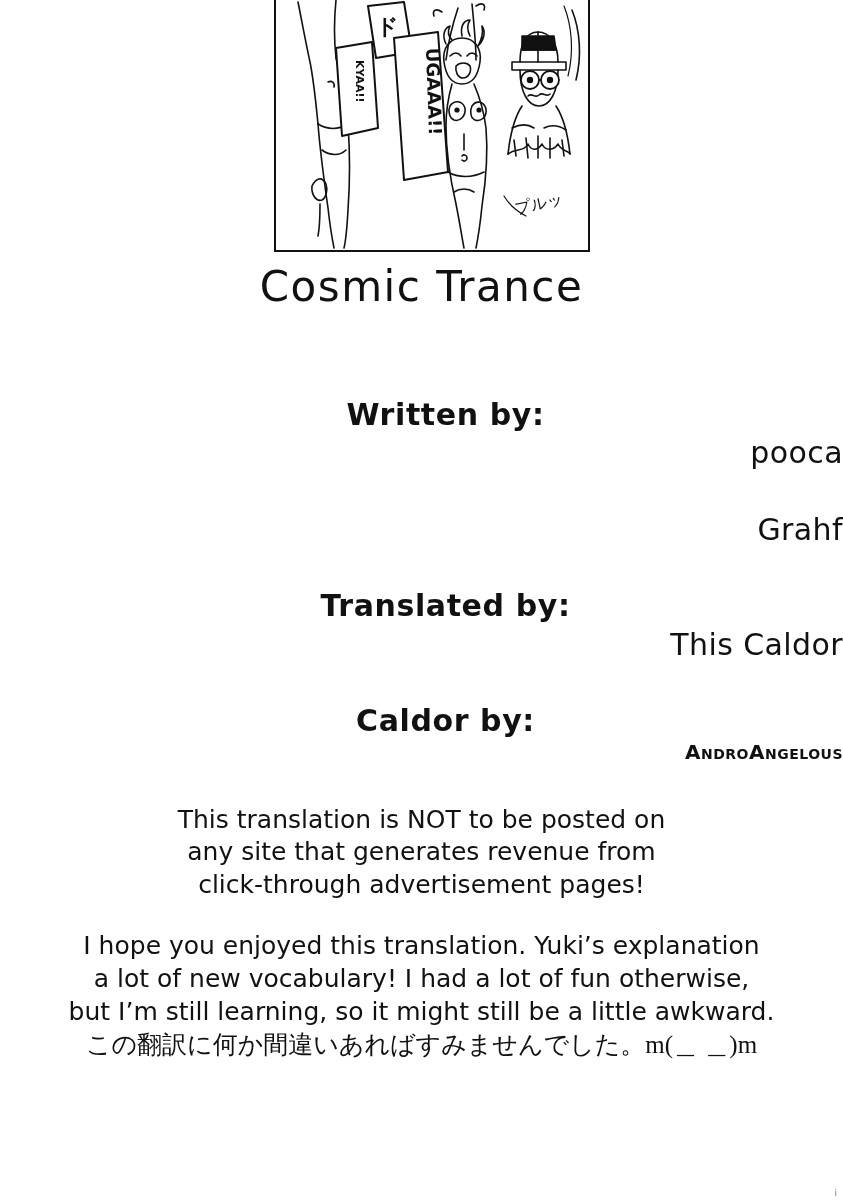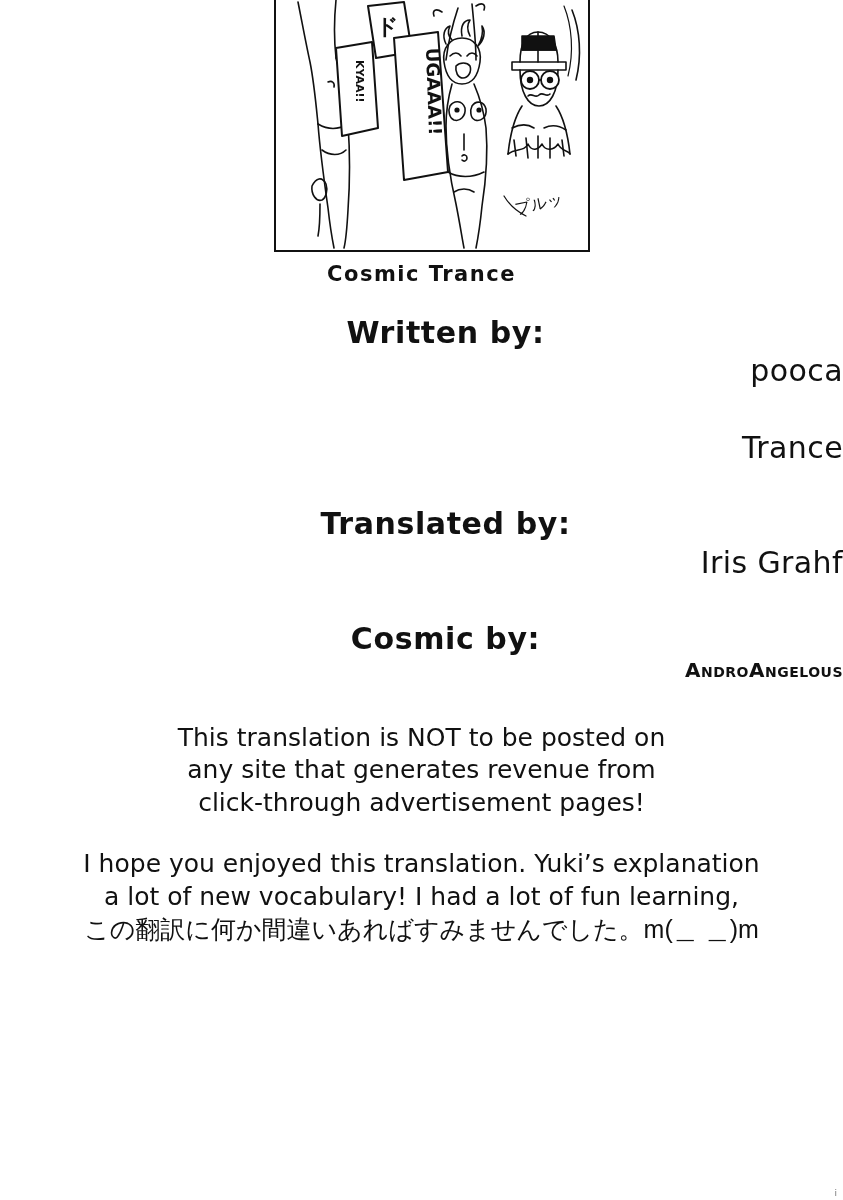--- a/index.html
+++ b/index.html
@@ -39,24 +39,24 @@
   
   .credits {
     position: absolute;
     left: 0;
     top: 262px;
     width: 843px;
     text-align: center;
   }
   .title {
     font-family: "DejaVu Sans", sans-serif;
-    font-size: 21px;
+    font-size: 42px;
     letter-spacing: 1.5px;
-    margin: 0 0 28px 0;
-    font-weight: 700;
+    margin: 0 0 85px 0;
+    font-weight: 400;
   }
   .cred-group { margin-bottom: 38px; padding-left: 48px; }
   .cred-label {
     font-size: 30px;
     font-weight: bold;
     letter-spacing: 0.6px;
     line-height: 1.28;
   }
   .cred-value {
     font-size: 30px;
@@ -78,21 +78,21 @@
     margin-bottom: 28px;
     padding: 0 60px;
   }
   .afterword {
     font-size: 25px;
     line-height: 1.32;
     padding: 0 11px;
   }
   .afterword div { white-space: nowrap; }
   .jp {
-    font-family: Liberation Sans, sans-serif;
+    font-family: Liberation Serif, serif;
     font-size: 25px;
   }
   .corner-mark {
     position: absolute;
     right: 6px;
     bottom: 2px;
     font-size: 9px;
     color: #777;
   }
 </style>
@@ -196,40 +196,41 @@
   <div class="credits">
 
     <div class="title">Cosmic Trance</div>
 
     <div class="cred-group">
       <div class="cred-label">Written by:</div>
       <div class="cred-value">pooca</div>
     </div>
 
     <div class="cred-group">
-      <div class="cred-value">Trance</div>
+      <div class="cred-value">Grahf</div>
     </div>
 
     <div class="cred-group">
       <div class="cred-label">Translated by:</div>
-      <div class="cred-value">Iris Grahf</div>
-    </div>
-
-    <div class="cred-group">
-      <div class="cred-label">Cosmic by:</div>
+      <div class="cred-value">This Caldor</div>
+    </div>
+
+    <div class="cred-group">
+      <div class="cred-label">Caldor by:</div>
       <div class="cred-value small">AndroAngelous</div>
     </div>
 
     <div class="notice">
       <div>This translation is NOT to be posted on</div>
       <div>any site that generates revenue from</div>
       <div>click-through advertisement pages!</div>
     </div>
 
     <div class="afterword">
       <div>I hope you enjoyed this translation. Yuki’s explanation</div>
-      <div>a lot of new vocabulary! I had a lot of fun learning,</div>
+      <div>a lot of new vocabulary! I had a lot of fun otherwise,</div>
+      <div>but I’m still learning, so it might still be a little awkward.</div>
       <div class="jp">この翻訳に何か間違いあればすみませんでした。m(＿ ＿)m</div>
     </div>
   </div>
 
   <div class="corner-mark">i</div>
 </div>
 
 </body></html>

